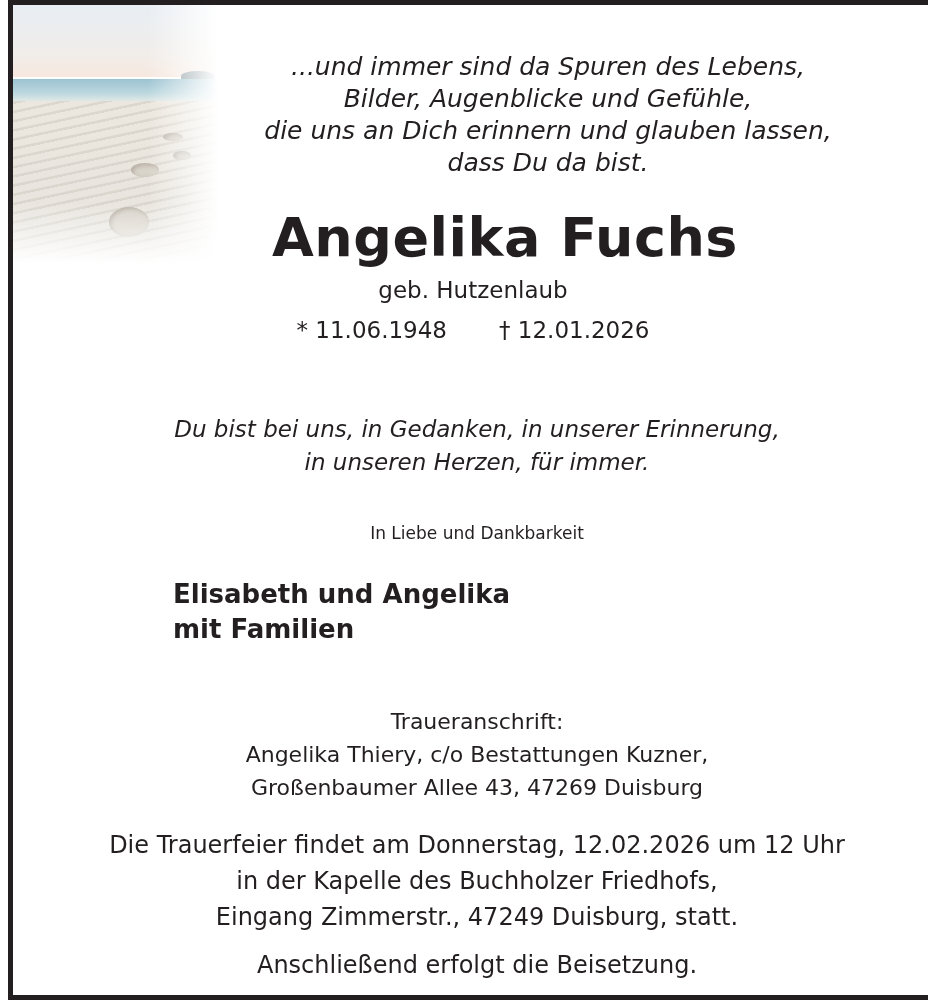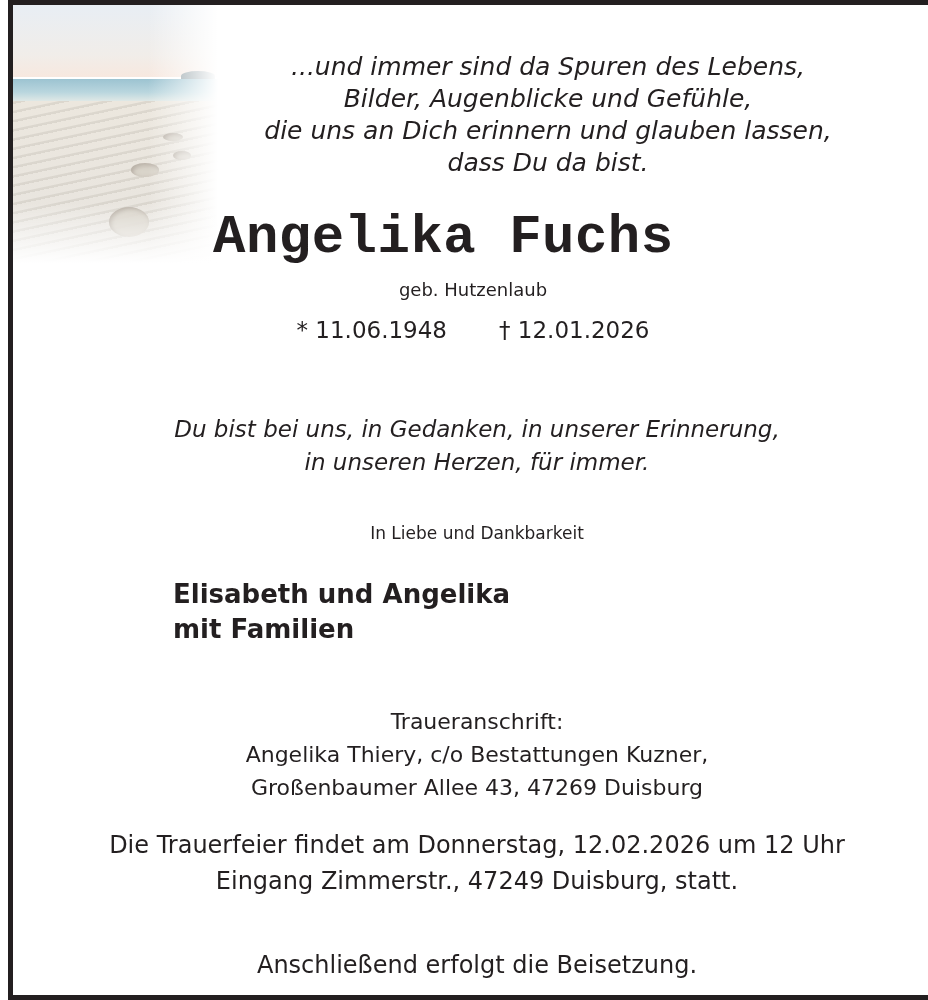--- a/index.html
+++ b/index.html
@@ -46,28 +46,27 @@
     background: linear-gradient(180deg, rgba(255,255,255,0) 0%, #ffffff 100%);
   }
   .verse1 {
     position: absolute; left: 230px; top: 46px; width: 610px;
     text-align: center; font-style: italic;
     font-size: 25px; line-height: 32px; color: #231f20;
   }
   .verse1 div { white-space: nowrap; }
   .name {
     position: absolute; left: 200px; top: 200px; width: 525px;
-    text-align: left; font-weight: bold;
+    text-align: right; font-weight: bold;
     font-size: 54px; line-height: 66px; letter-spacing: 0.5px;
     white-space: nowrap;
-    font-family: Liberation Mono, monospace;
   }
   .maiden {
     position: absolute; left: 260px; top: 270px; width: 400px;
-    text-align: center; font-size: 18px; line-height: 30px;
+    text-align: center; font-size: 23px; line-height: 30px;
   }
   .dates {
     position: absolute; left: 260px; top: 310px; width: 400px;
     text-align: center; font-size: 23px; line-height: 30px; white-space: nowrap;
   }
   .dates .gap { display: inline-block; width: 52px; }
   .verse2 {
     position: absolute; left: 60px; top: 408px; width: 808px;
     text-align: center; font-style: italic;
     font-size: 23px; line-height: 33px;
@@ -142,18 +141,19 @@
   </div>
 
   <div class="address">
     <div>Traueranschrift:</div>
     <div>Angelika Thiery, c/o Bestattungen Kuzner,</div>
     <div>Großenbaumer Allee 43, 47269 Duisburg</div>
   </div>
 
   <div class="ceremony">
     <div>Die Trauerfeier findet am Donnerstag, 12.02.2026 um 12 Uhr</div>
+    <div>in der Kapelle des Buchholzer Friedhofs,</div>
     <div>Eingang Zimmerstr., 47249 Duisburg, statt.</div>
   </div>
 
   <div class="burial">Anschließend erfolgt die Beisetzung.</div>
 
 </div>
 
 </body></html>

